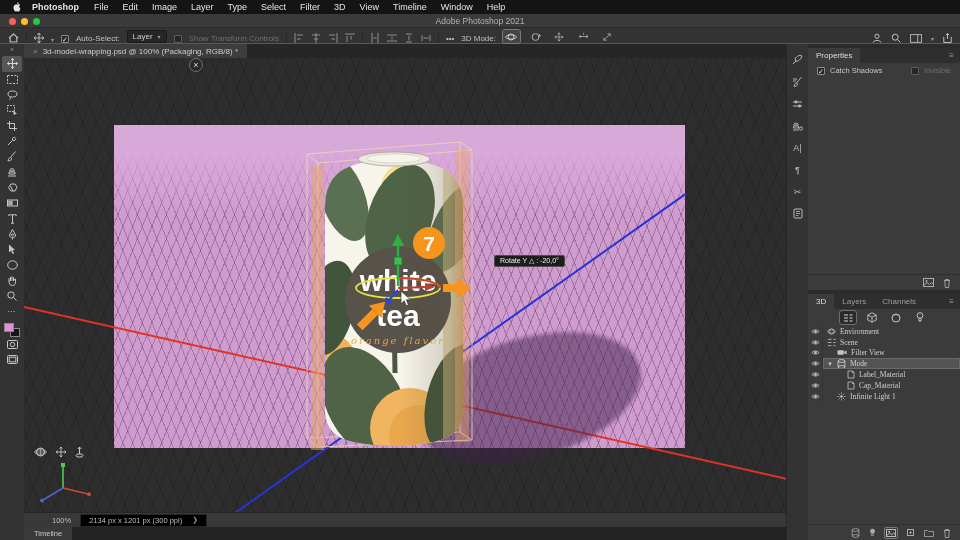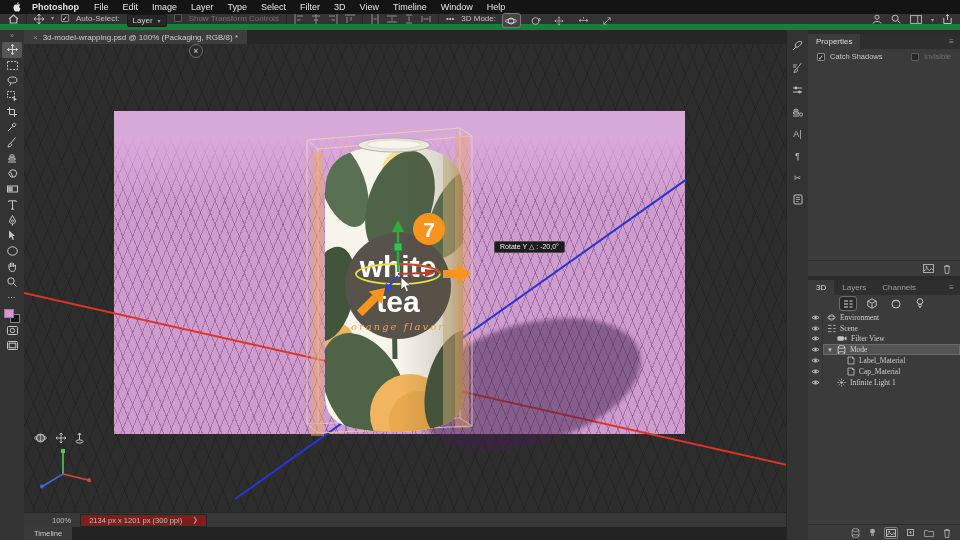--- a/index.html
+++ b/index.html
@@ -15,22 +15,22 @@
   .menubar .appname { font-weight:bold; padding:0 8px; }
 
   
   .titlebar { height:14px; background:#3a3a3a; position:relative; flex:0 0 14px;
     border-bottom:1px solid #2a2a2a; }
   .tlights { position:absolute; left:9px; top:4px; display:flex; gap:5px; }
   .tlights i { width:7px; height:7px; border-radius:50%; display:block; }
   .apptitle { text-align:center; font-size:8.5px; color:#b2b2b2; line-height:14px; }
 
   
-  .optionsbar { height:16px; background:#333333; border-bottom:6px solid #15803d;
-    display:flex; align-items:flex-start; padding:0 8px; gap:7px; font-size:8px;
+  .optionsbar { height:16px; background:#333333; border-bottom:1px solid #15803d;
+    display:flex; align-items:flex-end; padding:0 8px; gap:7px; font-size:8px;
     color:#c0c0c0; flex:0 0 16px; }
   .vdiv { width:1px; height:10px; background:#262626; }
   .chk { width:8px; height:8px; border:1px solid #8a8a8a; border-radius:1px;
     background:#262626; font-size:7px; line-height:7px; color:#e8e8e8;
     text-align:center; }
   .chk.off { border-color:#5c5c5c; }
   .dim { color:#6f6f6f; }
   .dropdown { background:#262626; border:1px solid #1a1a1a; border-radius:2px;
     padding:1px 5px; display:flex; gap:5px; align-items:center; color:#cfcfcf; }
   .dropdown .caret, .caret { font-size:6px; color:#9a9a9a; }
@@ -95,21 +95,21 @@
   .overlay-close { position:absolute; left:165px; top:0px; width:14px; height:14px;
     border-radius:50%; background:#2a2a2a; border:1px solid #6e6e6e; color:#d8d8d8;
     font-size:9px; line-height:12px; text-align:center; }
   .nav-widgets { position:absolute; left:10px; top:388px; display:flex; gap:8px; }
   .axis-tripod { position:absolute; left:12px; top:400px; }
 
   
   .statusbar { height:15px; background:#383838; border-top:1px solid #262626;
     display:flex; align-items:center; gap:9px; padding-left:28px; font-size:7.5px;
     color:#bdbdbd; flex:0 0 15px; }
-  .docinfo { background:#7f1d1d; border:1px solid #262626; padding:1px 8px;
+  .docinfo { background:#000000; border:1px solid #262626; padding:1px 8px;
     display:flex; gap:10px; align-items:center; }
   .docinfo .chev { color:#8f8f8f; font-size:7px; }
   .timeline { height:13px; background:#232323; display:flex; flex:0 0 13px; }
   .tl-tab { background:#3a3a3a; padding:0 10px; font-size:7.5px; color:#c8c8c8;
     display:flex; align-items:center; }
 
   
   .rightcol { width:174px; background:#2b2b2b; display:flex; flex:0 0 174px; }
   .strip { width:22px; background:#333333; display:flex; flex-direction:column;
     align-items:center; padding-top:9px; gap:9px; flex:0 0 22px;
@@ -177,20 +177,28 @@
     <span class="mitem">Type</span>
     <span class="mitem">Select</span>
     <span class="mitem">Filter</span>
     <span class="mitem">3D</span>
     <span class="mitem">View</span>
     <span class="mitem">Timeline</span>
     <span class="mitem">Window</span>
     <span class="mitem">Help</span>
   </div>
 
+  <div class="titlebar">
+    <div class="tlights">
+      <i style="background:#ff5f57"></i>
+      <i style="background:#febc2e"></i>
+      <i style="background:#28c840"></i>
+    </div>
+    <div class="apptitle">Adobe Photoshop 2021</div>
+  </div>
 
   <div class="optionsbar">
     <span class="obicon">
       <svg width="11" height="10" viewBox="0 0 11 10">
           <path d="M1 5 L5.5 1 L10 5 M2.2 4.5 V9 H8.8 V4.5" stroke="#c0c0c0" fill="none" stroke-width="1.1"></path>
         </svg>
     </span>
     <span class="vdiv"></span>
     <span class="obicon">
       <svg width="10" height="10" viewBox="0 0 12 12">

